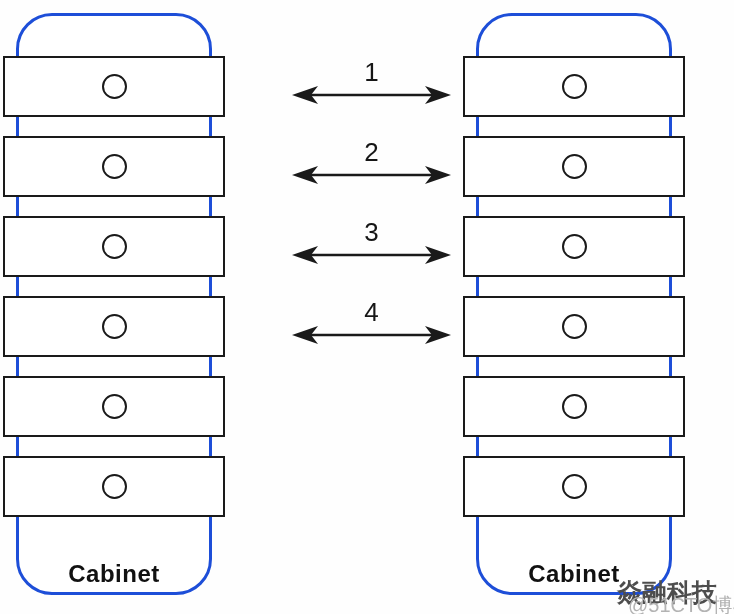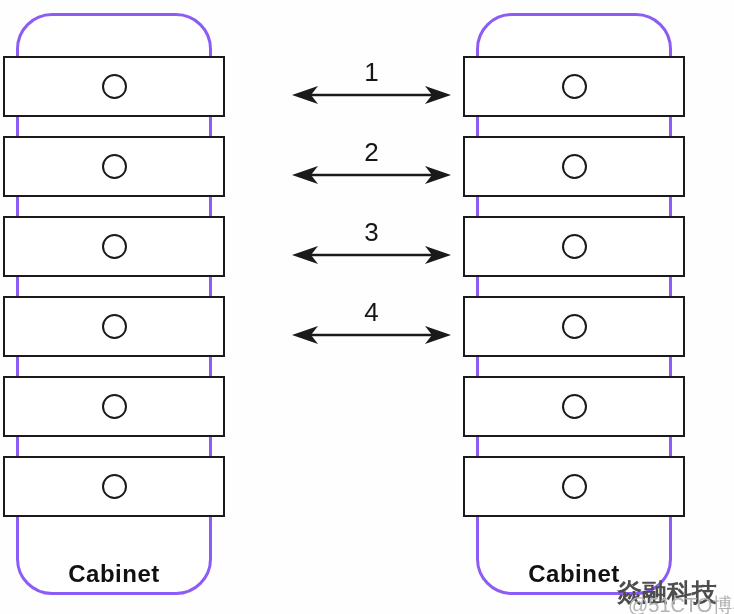--- a/index.html
+++ b/index.html
@@ -9,21 +9,21 @@
     height: 614px;
     background: #fefefe;
     overflow: hidden;
     font-family: "Liberation Sans", sans-serif;
   }
   .cabinet {
     position: absolute;
     top: 13px;
     width: 196px;
     height: 582px;
-    border: 3px solid #8b5cf6;
+    border: 3px solid #1d4ed8;
     border-radius: 36px;
     box-sizing: border-box;
     background: #ffffff;
     display: flex;
     flex-direction: column;
     align-items: center;
     padding-top: 40px;
   }
   .cabinet-left  { left: 16px; }
   .cabinet-right { left: 476px; }

